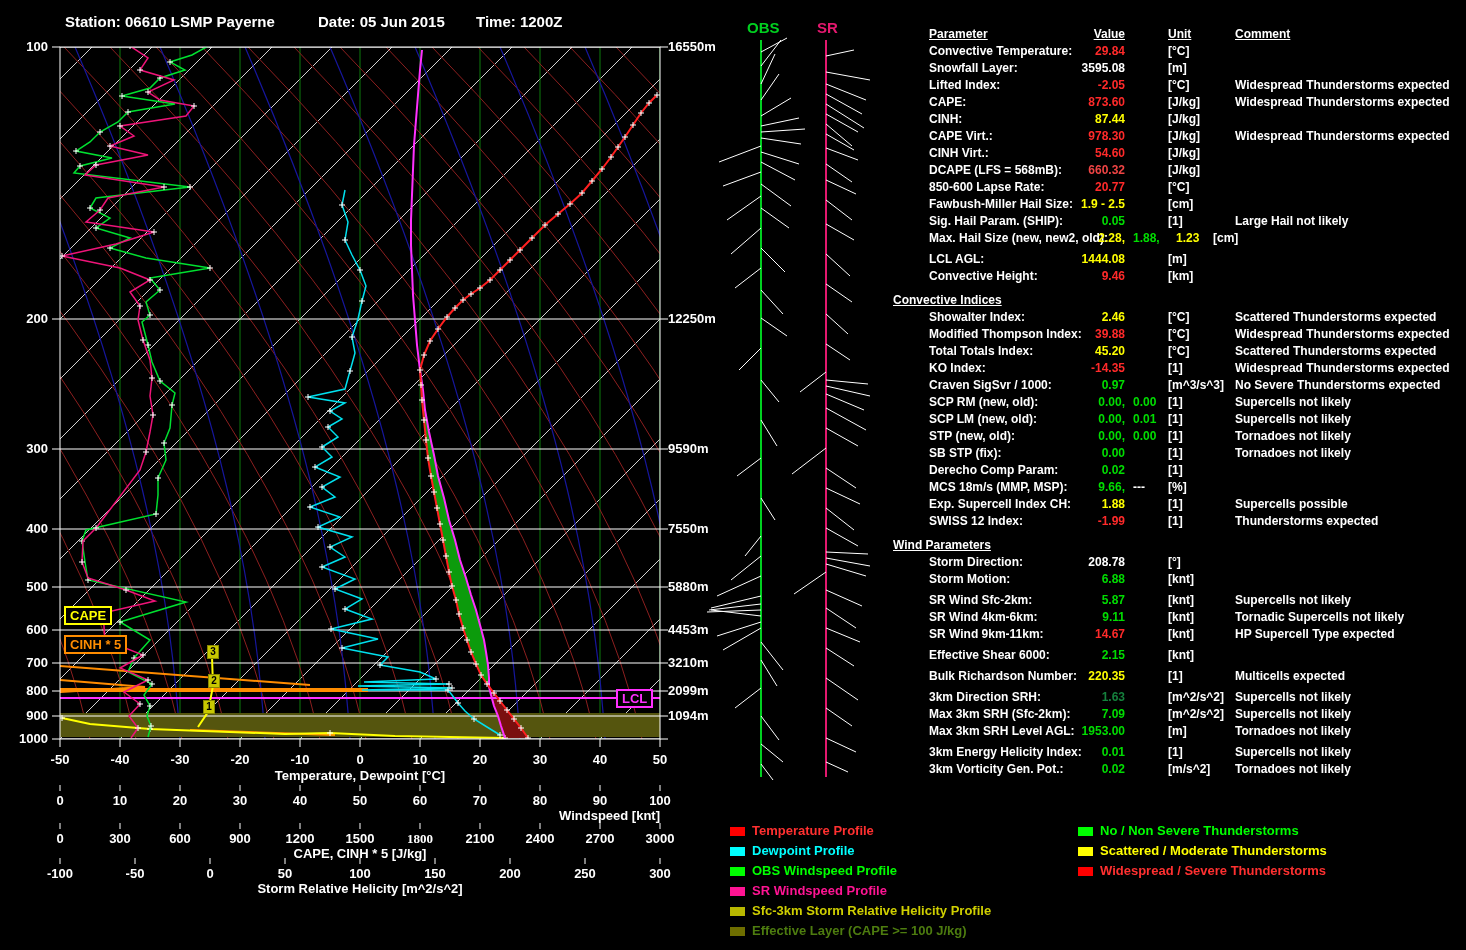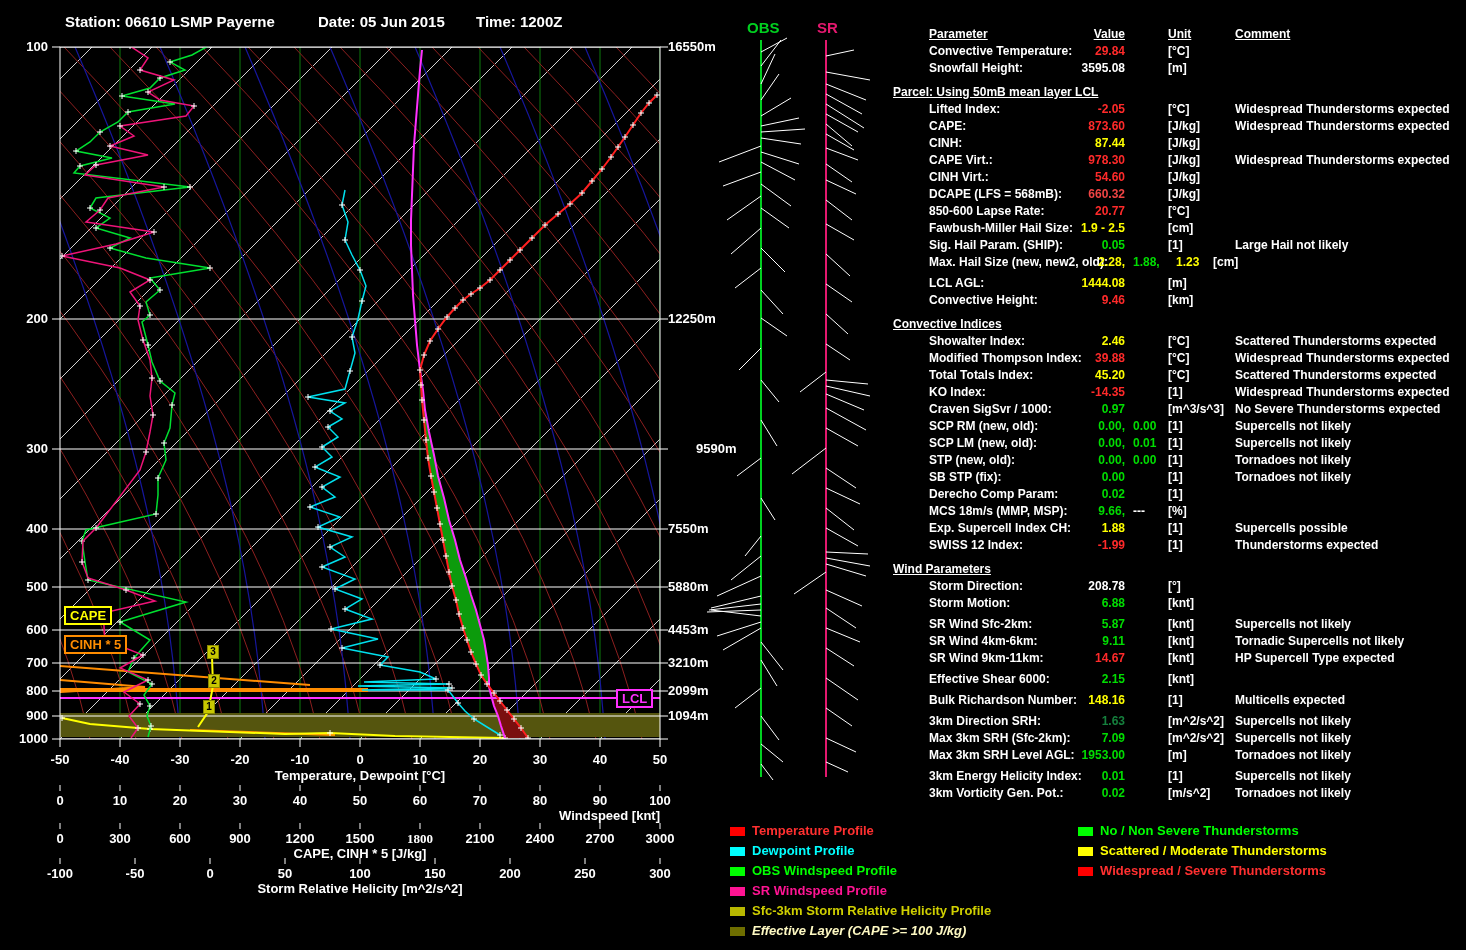--- a/index.html
+++ b/index.html
@@ -570,21 +570,21 @@
       <line x1="826" y1="738" x2="856" y2="752" stroke="#fff" stroke-width="1"></line>
       <line x1="826" y1="762" x2="848" y2="772" stroke="#fff" stroke-width="1"></line>
     </svg>
 
   <div id="overlays">
       <div class="plabel" style="left: 6px; top: 39px;">100</div>
       <div class="alabel" style="left: 668px; top: 39px;">16550m</div>
       <div class="plabel" style="left: 6px; top: 311px;">200</div>
       <div class="alabel" style="left: 668px; top: 311px;">12250m</div>
       <div class="plabel" style="left: 6px; top: 441px;">300</div>
-      <div class="alabel" style="left: 668px; top: 441px; margin-left: 28px;">9590m</div>
+      <div class="alabel" style="left: 668px; top: 441px;">9590m</div>
       <div class="plabel" style="left: 6px; top: 521px;">400</div>
       <div class="alabel" style="left: 668px; top: 521px;">7550m</div>
       <div class="plabel" style="left: 6px; top: 579px;">500</div>
       <div class="alabel" style="left: 668px; top: 579px;">5880m</div>
       <div class="plabel" style="left: 6px; top: 622px;">600</div>
       <div class="alabel" style="left: 668px; top: 622px;">4453m</div>
       <div class="plabel" style="left: 6px; top: 655px;">700</div>
       <div class="alabel" style="left: 668px; top: 655px;">3210m</div>
       <div class="plabel" style="left: 6px; top: 683px;">800</div>
       <div class="alabel" style="left: 668px; top: 683px;">2099m</div>
@@ -655,25 +655,24 @@
         <span class="c-val">Value</span>
         <span class="c-unit">Unit</span>
         <span class="c-com">Comment</span>
       </div>
       <div class="trow">
         <span class="c-param">Convective Temperature:</span>
         <span class="c-val" style="color: rgb(255, 42, 42);">29.84</span>
         <span class="c-unit" style="left: 275px;">[°C]</span>
       </div>
       <div class="trow">
-        <span class="c-param">Snowfall Height:</span>
+        <span class="c-param">Snowfall Layer:</span>
         <span class="c-val" style="color: rgb(255, 255, 255);">3595.08</span>
         <span class="c-unit" style="left: 275px;">[m]</span>
       </div>
-      <div class="theading"><span>Parcel: Using 50mB mean layer LCL</span></div>
       <div class="trow">
         <span class="c-param">Lifted Index:</span>
         <span class="c-val" style="color: rgb(255, 42, 42);">-2.05</span>
         <span class="c-unit" style="left: 275px;">[°C]</span>
         <span class="c-com">Widespread Thunderstorms expected</span>
       </div>
       <div class="trow">
         <span class="c-param">CAPE:</span>
         <span class="c-val" style="color: rgb(255, 42, 42);">873.60</span>
         <span class="c-unit" style="left: 275px;">[J/kg]</span>
@@ -843,21 +842,21 @@
         <span class="c-unit" style="left: 275px;">[knt]</span>
         <span class="c-com">HP Supercell Type expected</span>
       </div>
       <div class="trow gap">
         <span class="c-param">Effective Shear 6000:</span>
         <span class="c-val" style="color: rgb(0, 221, 0);">2.15</span>
         <span class="c-unit" style="left: 275px;">[knt]</span>
       </div>
       <div class="trow gap">
         <span class="c-param">Bulk Richardson Number:</span>
-        <span class="c-val" style="color: rgb(255, 255, 0);">148.16</span>
+        <span class="c-val" style="color: rgb(255, 255, 0);">220.35</span>
         <span class="c-unit" style="left: 275px;">[1]</span>
         <span class="c-com">Multicells expected</span>
       </div>
       <div class="trow gap">
         <span class="c-param">3km Direction SRH:</span>
         <span class="c-val" style="color: #15803d;">1.63</span>
         <span class="c-unit" style="left: 275px;">[m^2/s^2]</span>
         <span class="c-com">Supercells not likely</span>
       </div>
       <div class="trow">
@@ -901,21 +900,21 @@
       <div class="legend-item" style="left: 730px; top: 884px;">
         <span class="sw" style="background: rgb(255, 20, 147);"></span>
         <span class="lt" style="color: rgb(255, 20, 147);">SR Windspeed Profile</span>
       </div>
       <div class="legend-item" style="left: 730px; top: 904px;">
         <span class="sw" style="background: rgb(184, 184, 0);"></span>
         <span class="lt" style="color: rgb(207, 207, 0);">Sfc-3km Storm Relative Helicity Profile</span>
       </div>
       <div class="legend-item" style="left: 730px; top: 924px;">
         <span class="sw" style="background: rgb(110, 110, 0);"></span>
-        <span class="lt" style="color: #fef9c3; font-style: italic;">Effective Layer (CAPE &gt;= 100 J/kg)</span>
+        <span class="lt" style="color: #4d7c0f;">Effective Layer (CAPE &gt;= 100 J/kg)</span>
       </div>
     </div>
   <div id="legend-right">
       <div class="legend-item" style="left: 1078px; top: 824px;">
         <span class="sw" style="background: rgb(0, 255, 0);"></span>
         <span class="lt" style="color: rgb(0, 255, 0);">No / Non Severe Thunderstorms</span>
       </div>
       <div class="legend-item" style="left: 1078px; top: 844px;">
         <span class="sw" style="background: rgb(255, 255, 0);"></span>
         <span class="lt" style="color: rgb(255, 255, 0);">Scattered / Moderate Thunderstorms</span>

